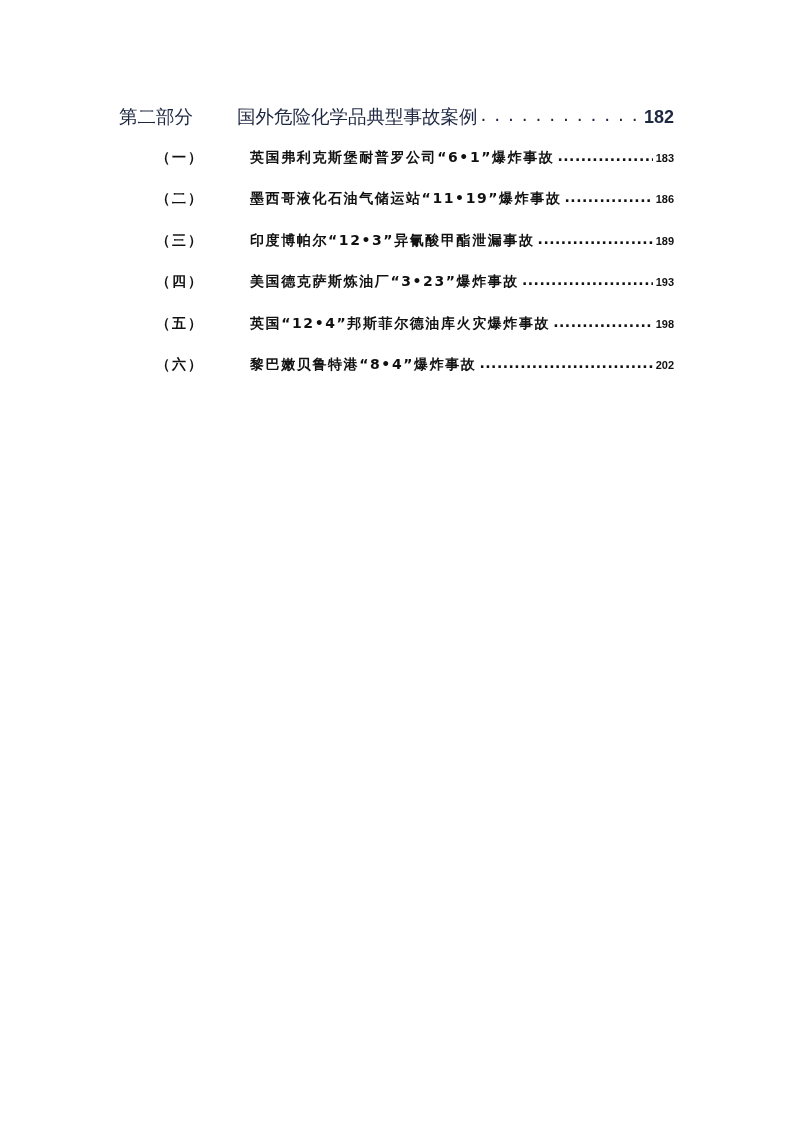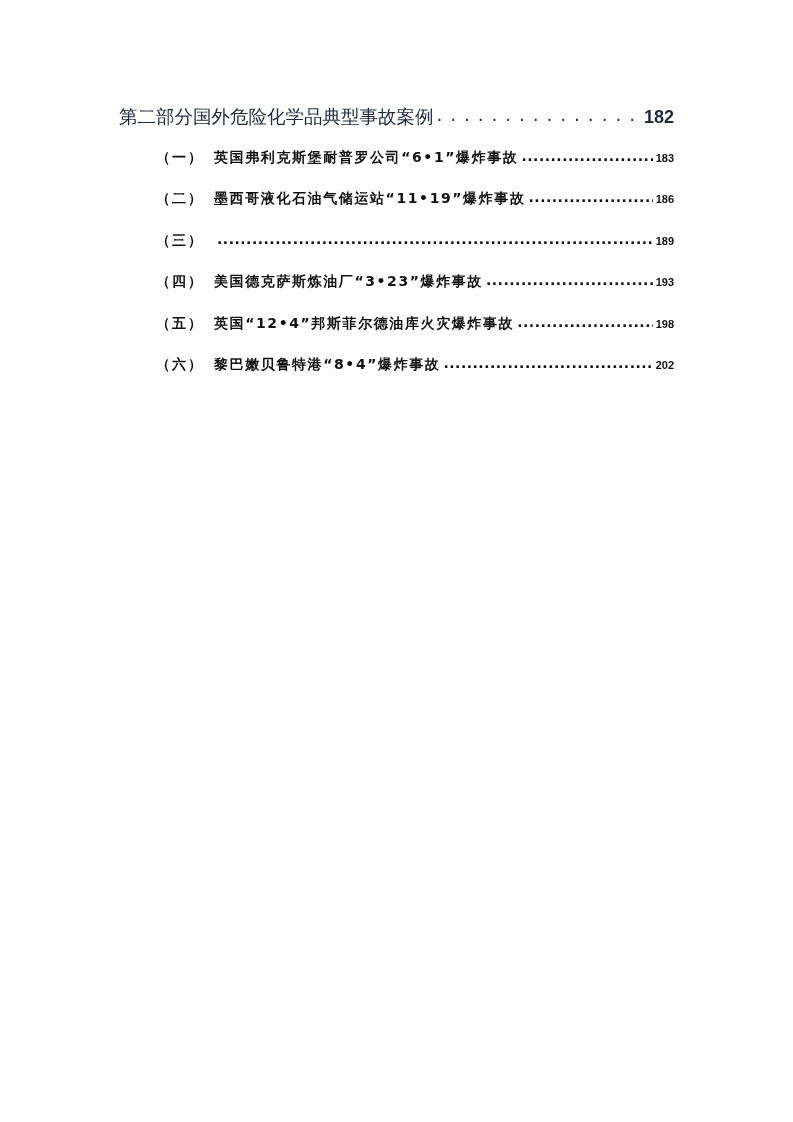--- a/index.html
+++ b/index.html
@@ -44,24 +44,25 @@
       font-weight: bold;
       color: #111;
     }
     .toc-num {
       flex: 0 0 auto;
       letter-spacing: 2px;
       margin-right: 10px;
     }
     .level1 .toc-num {
       letter-spacing: 0;
-      margin-right: 0;
+      margin-right: 8px;
     }
     .toc-title {
       flex: 0 0 auto;
+      margin-left: 36px;
     }
     .level2 .toc-title {
       letter-spacing: 1.6px;
       text-align: right;
     }
     .toc-leader {
       flex: 1 1 auto;
       overflow: hidden;
       margin: 0 3px;
       position: relative;
@@ -116,20 +117,21 @@
 
   <div class="toc-row level2" style="top:189px;">
     <span class="toc-num">（二）</span>
     <span class="toc-title">墨西哥液化石油气储运站“11•19”爆炸事故</span>
     <span class="toc-leader"></span>
     <span class="toc-page">186</span>
   </div>
 
   <div class="toc-row level2" style="top:231px;">
     <span class="toc-num">（三）</span>
+    <span class="toc-title">印度博帕尔“12•3”异氰酸甲酯泄漏事故</span>
     <span class="toc-leader"></span>
     <span class="toc-page">189</span>
   </div>
 
   <div class="toc-row level2" style="top:272px;">
     <span class="toc-num">（四）</span>
     <span class="toc-title">美国德克萨斯炼油厂“3•23”爆炸事故</span>
     <span class="toc-leader"></span>
     <span class="toc-page">193</span>
   </div>

